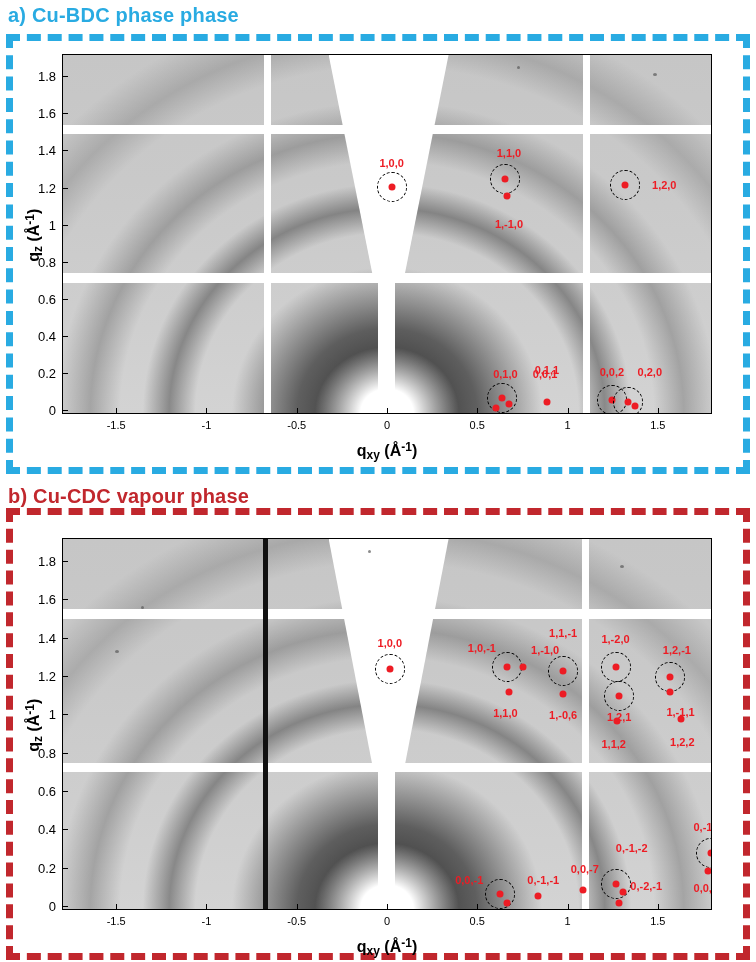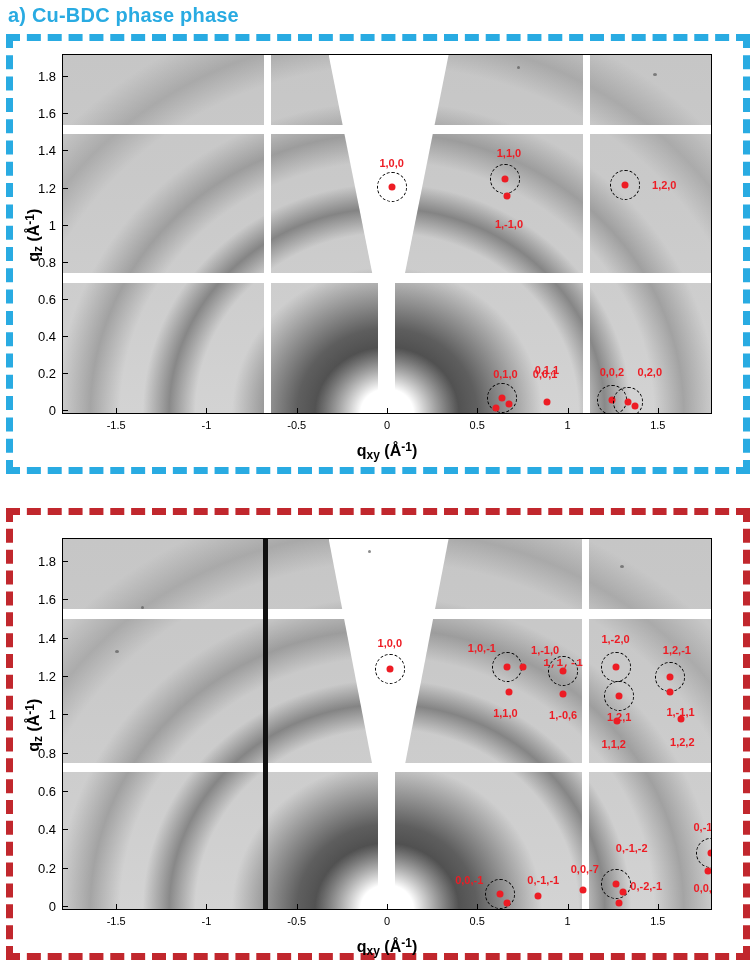--- a/index.html
+++ b/index.html
@@ -188,20 +188,21 @@
         <div class="ylab" style="top: 59.3814px; left: -36px; width: 30px;">1.6</div>
         <div class="tick tick-y" style="top: 22.268px;"></div>
         <div class="ylab" style="top: 22.268px; left: -36px; width: 30px;">1.8</div>
         <div class="axis-title-x" style="left: 325px; top: 386px;">q<span class="sub">xy</span> (Å<span class="sup">-1</span>)</div>
         <div class="axis-title-y" style="left: -78px; top: 170px; width: 100px; text-align: center;">q<span class="sub">z</span> (Å<span class="sup">-1</span>)</div>
       </div>
   </div>
 </div>
 
 <div class="panel" id="panel-b">
+  <div class="panel-title" id="title-b">b) Cu-CDC vapour phase</div>
   <div class="dashbox" id="box-b"></div>
 </div>
 
 <div class="plotwrap" id="plotwrap-b">
   <div class="axes" id="axes-b">
     <div class="det-bg"></div>
     <div class="gap gap-h" style="top:19.0%;height:2.5%;"></div>
     <div class="gap gap-h" style="top:60.5%;height:2.5%;"></div>
     <div class="gap gap-v" style="left:30.9%;width:0.8%;height:100%;background:#111;"></div>
     <div class="gap gap-v" style="left:80.1%;width:1.0%;height:100%;"></div>
@@ -218,21 +219,21 @@
         <div class="plab" style="left: 326.806px; top: 103.546px;">1,0,0</div>
         <div class="ring" style="left: 444.167px; top: 128.474px; width: 28px; height: 28px;"></div>
         <div class="peak" style="left: 444.167px; top: 128.474px;"></div>
         <div class="plab" style="left: 418.889px; top: 109.299px;">1,0,-1</div>
         <div class="peak" style="left: 460.417px; top: 128.474px;"></div>
         <div class="plab" style="left: 482.083px; top: 111.216px;">1,-1,0</div>
         <div class="peak" style="left: 445.972px; top: 153.402px;"></div>
         <div class="plab" style="left: 442.361px; top: 174.495px;">1,1,0</div>
         <div class="ring" style="left: 500.139px; top: 132.309px; width: 28px; height: 28px;"></div>
         <div class="peak" style="left: 500.139px; top: 132.309px;"></div>
-        <div class="plab" style="left: 500.139px; top: 124px; font-family: Liberation Mono, monospace;">1,1,-1</div>
+        <div class="plab" style="left: 500.139px; top: 94px;">1,1,-1</div>
         <div class="peak" style="left: 500.139px; top: 155.32px;"></div>
         <div class="plab" style="left: 500.139px; top: 176.412px;">1,-0,6</div>
         <div class="ring" style="left: 552.5px; top: 128.474px; width: 28px; height: 28px;"></div>
         <div class="peak" style="left: 552.5px; top: 128.474px;"></div>
         <div class="plab" style="left: 552.5px; top: 99.7113px;">1,-2,0</div>
         <div class="ring" style="left: 556.111px; top: 157.237px; width: 28px; height: 28px;"></div>
         <div class="peak" style="left: 556.111px; top: 157.237px;"></div>
         <div class="plab" style="left: 556.111px; top: 178.33px;">1,2,1</div>
         <div class="peak" style="left: 554.306px; top: 182.165px;"></div>
         <div class="plab" style="left: 550.694px; top: 205.175px;">1,1,2</div>

